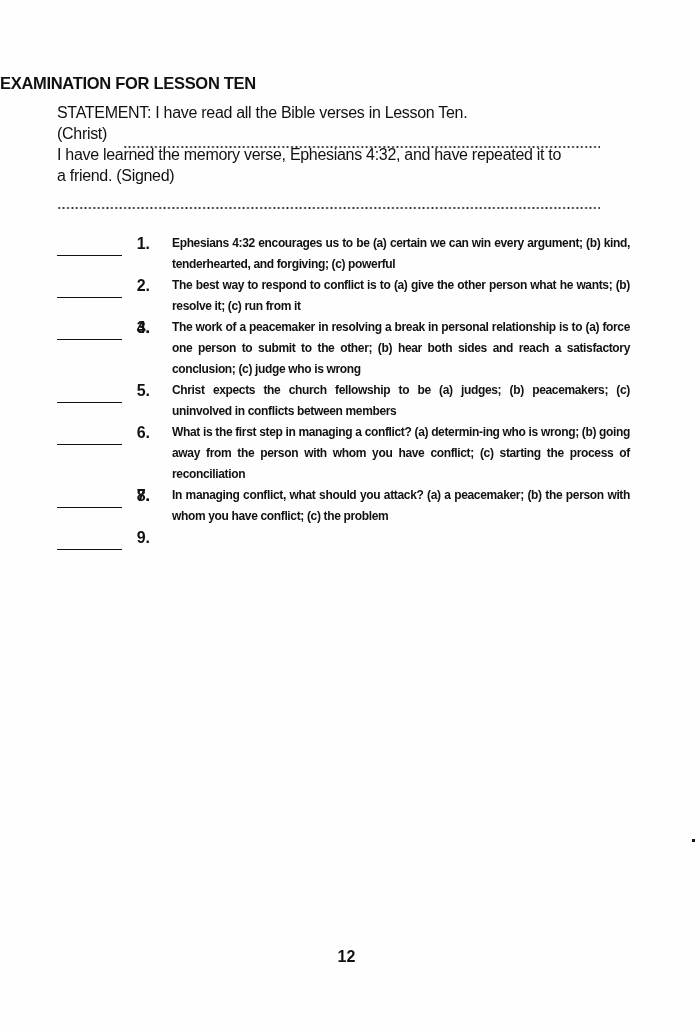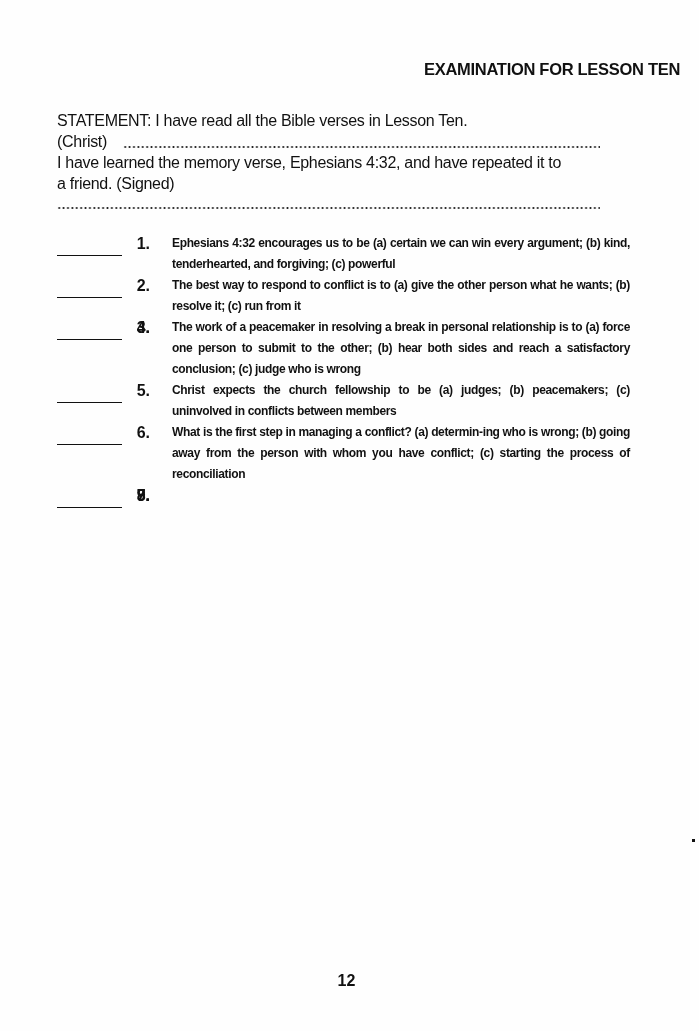--- a/index.html
+++ b/index.html
@@ -17,33 +17,33 @@
     }
     .page {
       position: absolute;
       left: 0; top: 0;
       width: 699px;
       height: 1031px;
       background: #fefefe;
     }
     .title {
       position: absolute;
-      top: 60px;
+      top: 74px;
       left: 0;
       width: 680px;
-      text-align: right;
+      text-align: left;
       font-weight: bold;
       font-size: 16.5px;
       letter-spacing: -0.3px;
       margin-left: 0px;
     }
     .statement {
       position: absolute;
       left: 57px;
-      top: 110px;
+      top: 102px;
       width: 580px;
       font-size: 16px;
       line-height: 21px;
       letter-spacing: -0.3px;
     }
     .statement .line {
       white-space: nowrap;
       height: 21px;
     }
     .dotline {
@@ -87,21 +87,21 @@
       margin-left: 172px;
       width: 458px;
       font-size: 12px;
       line-height: 21px;
       font-weight: bold;
       text-align: justify;
       letter-spacing: -0.35px;
     }
     .page-number {
       position: absolute;
-      top: 972px;
+      top: 948px;
       left: 0;
       width: 693px;
       text-align: center;
       font-weight: bold;
       font-size: 16px;
     }
     .speck {
       position: absolute;
       left: 692px;
       top: 839px;
@@ -159,20 +159,21 @@
       <div class="num">6.</div>
       <div class="text">What is the first step in managing a conflict? (a) determin-ing who is wrong;  (b) going away from the person with whom you have conflict;  (c) starting the process of reconciliation</div>
     </div>
     <div class="q">
       <div class="blank"></div>
       <div class="num">7.</div>
     </div>
     <div class="q">
       <div class="blank"></div>
       <div class="num">8.</div>
+      <div class="text">In managing conflict,  what should you attack?   (a) a peacemaker; (b) the person with whom you have conflict; (c) the problem</div>
     </div>
     <div class="q">
       <div class="blank"></div>
       <div class="num">9.</div>
     </div>
   </div>
 
   <div class="page-number">12</div>
 
   <div class="speck"></div>

